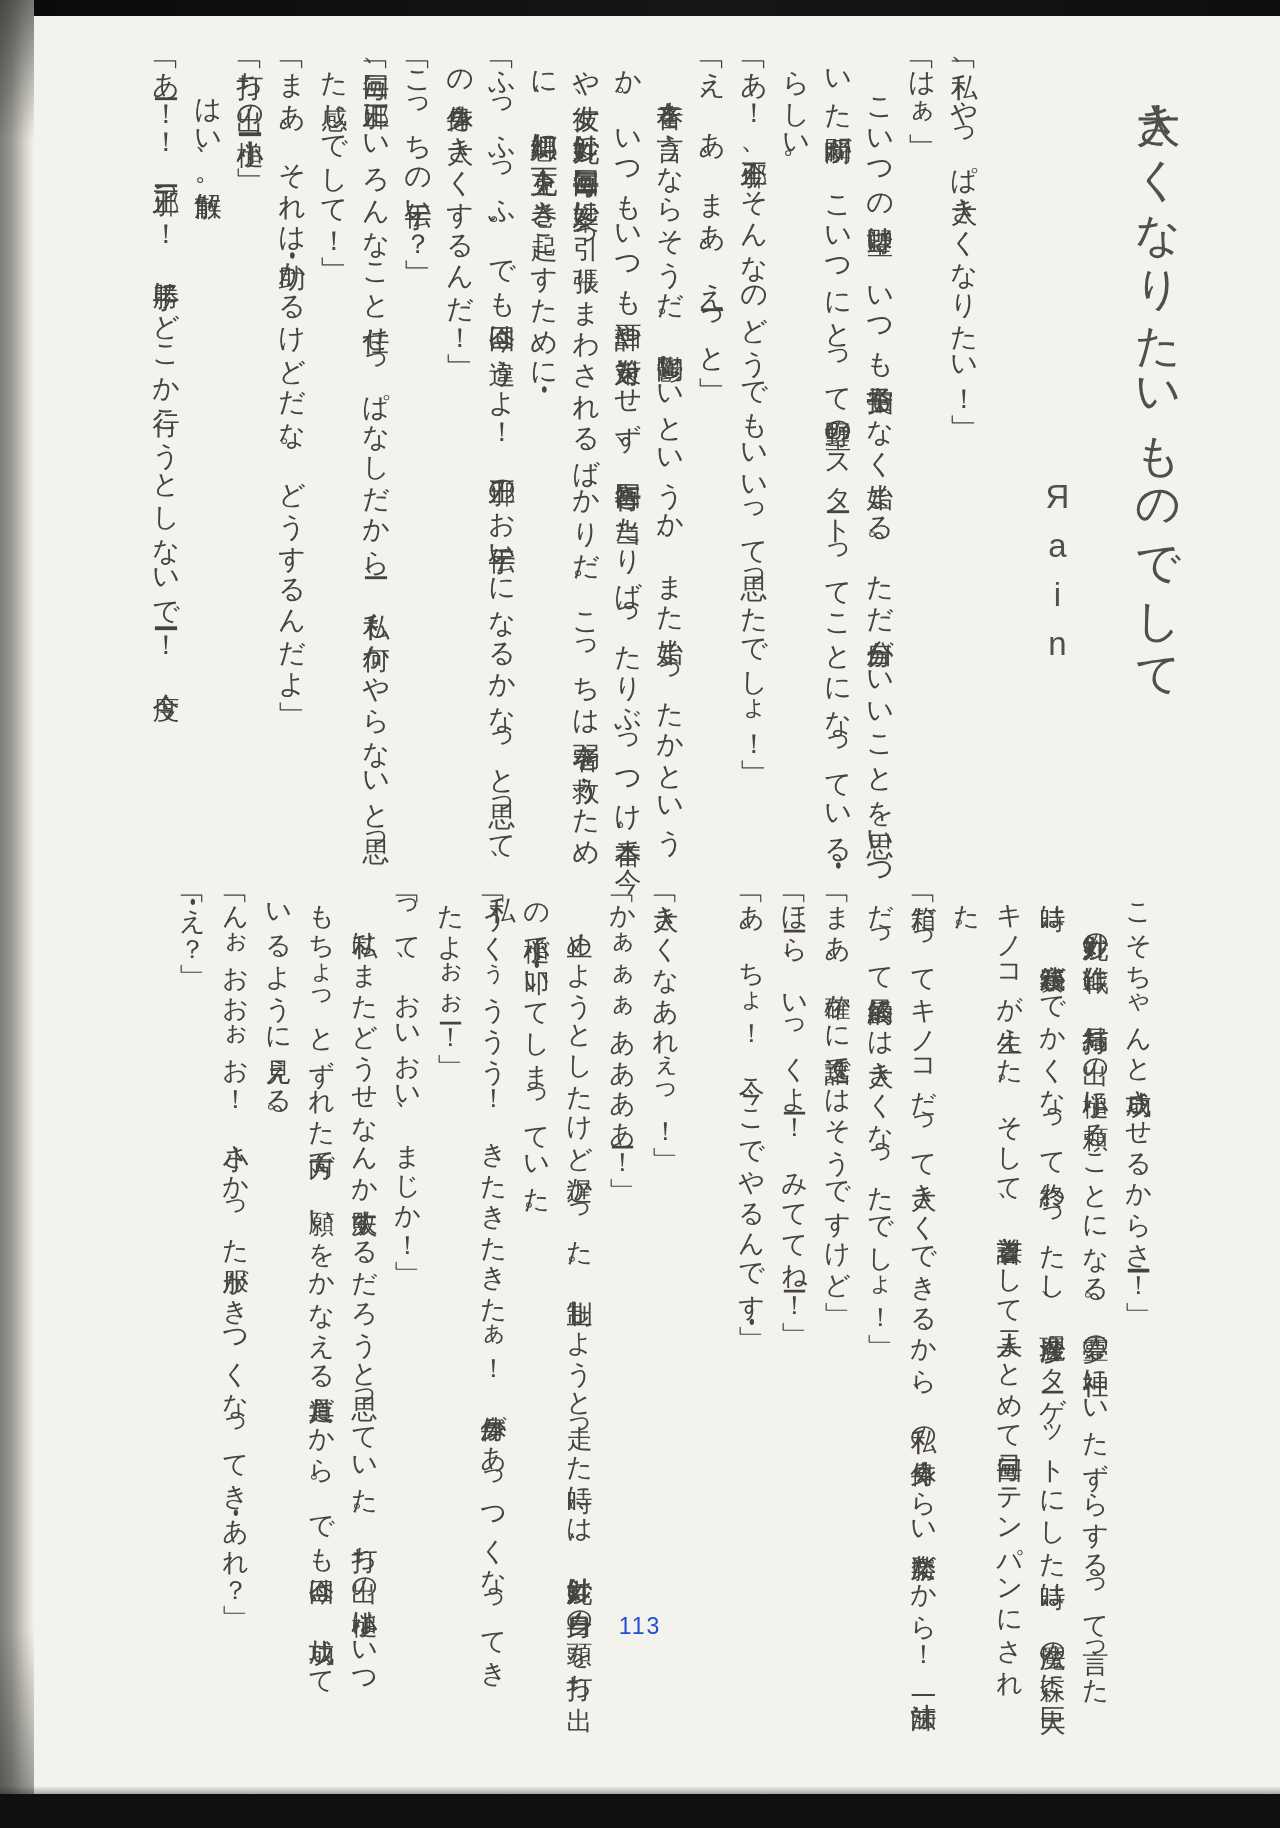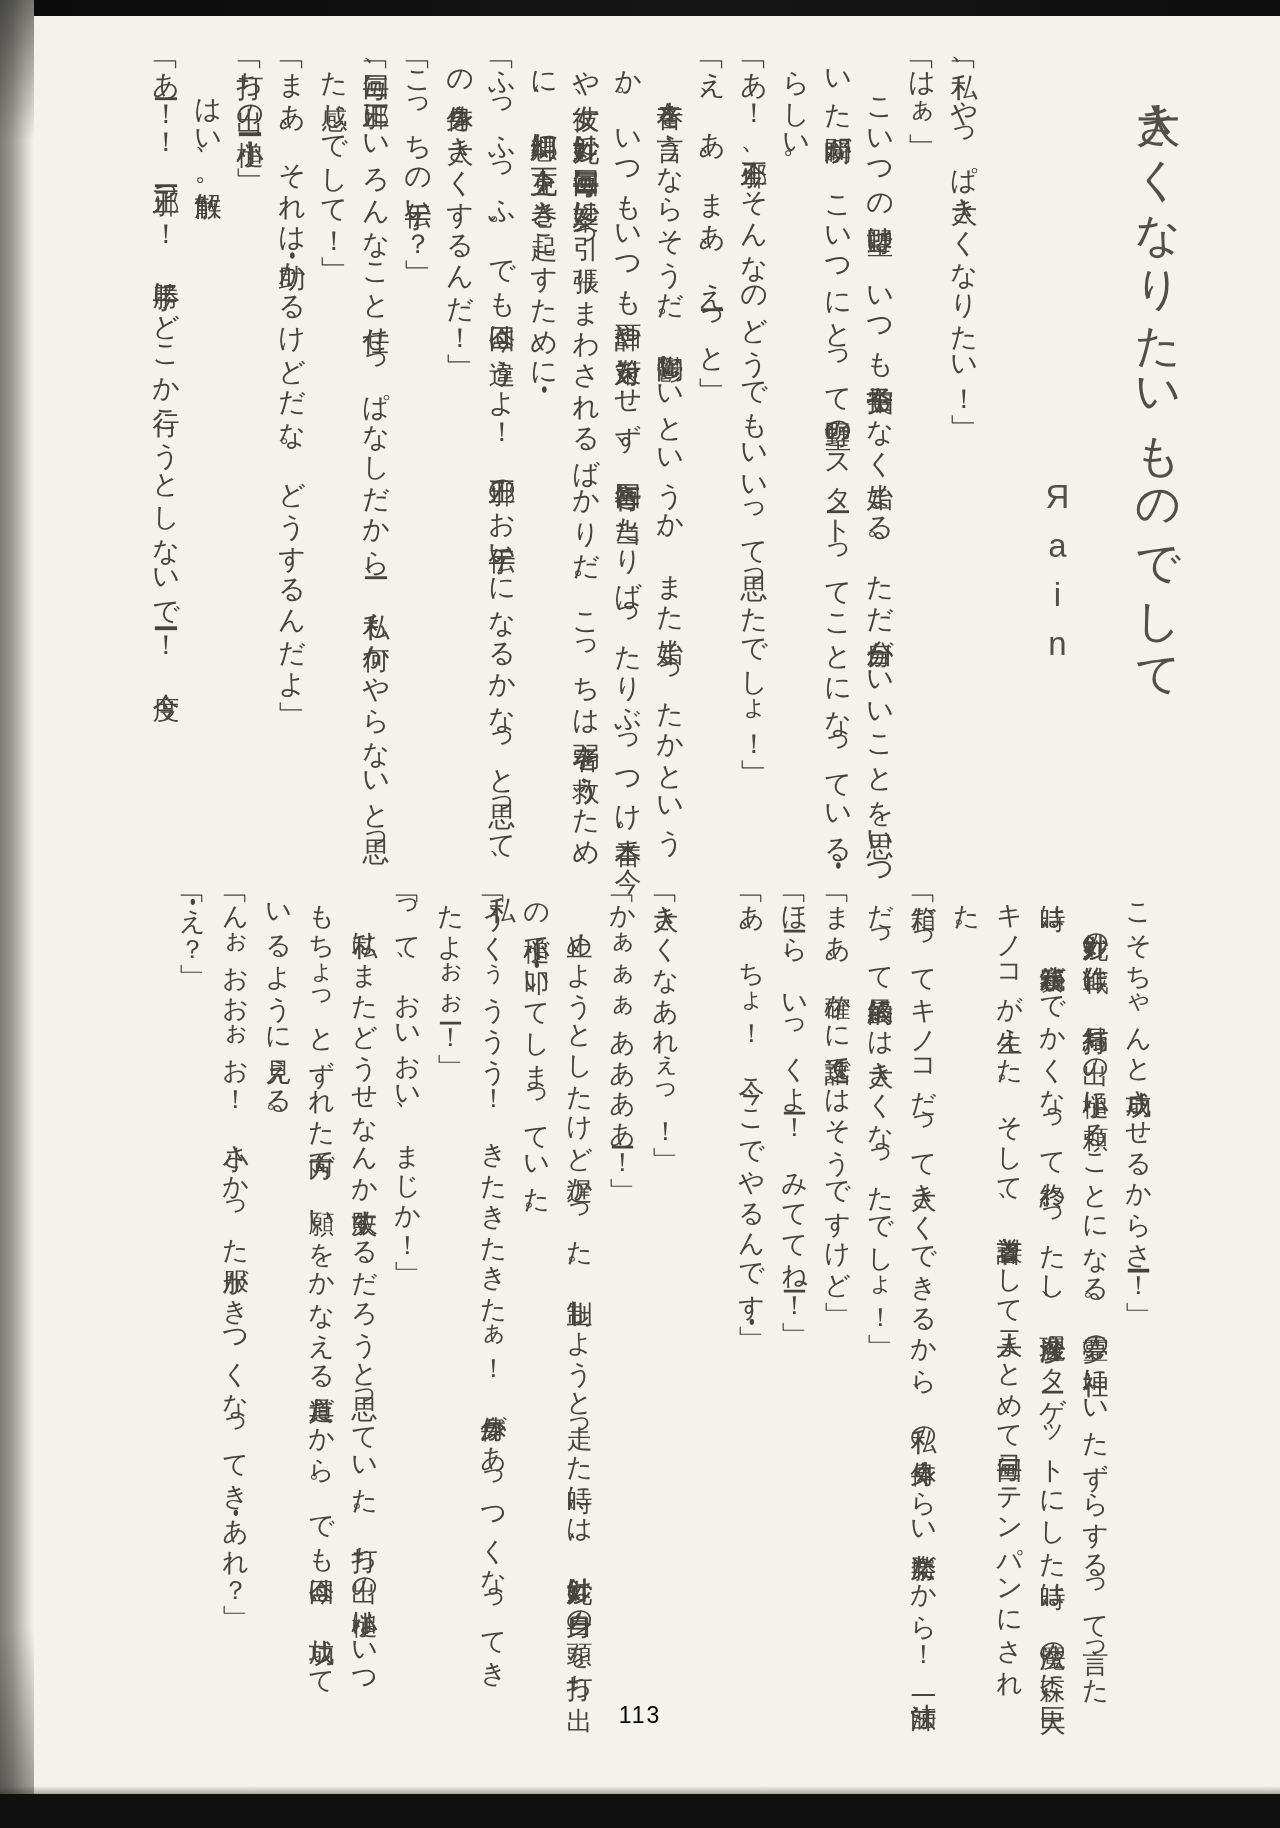--- a/index.html
+++ b/index.html
@@ -50,22 +50,22 @@
     writing-mode:vertical-rl;text-orientation:mixed;
     color:#45443f;
   }
   .text-block p{margin:0;padding:0;}
   .tb-top{top:52px;right:295px;height:828px;font-size:27px;}
   .tb-top p{line-height:42px;letter-spacing:1px;}
   .tb-bottom{top:886px;right:120px;height:805px;font-size:26px;}
   .tb-bottom p{line-height:43px;letter-spacing:1px;}
   .text-block p.spacer{margin-block-start:43px;}
   .page-number{
-    position:absolute;top:1702px;left:0;width:100%;
-    text-align:center;font-size:23px;letter-spacing:2px;color:#000000;
+    position:absolute;top:1613px;left:0;width:100%;
+    text-align:center;font-size:23px;letter-spacing:2px;color:#1d4ed8;
   }
 </style>
 </head>
 <body>
 
 <div class="page">
   <div class="edge-top"></div>
   <div class="edge-left"></div>
   <div class="edge-bottom"></div>
 

